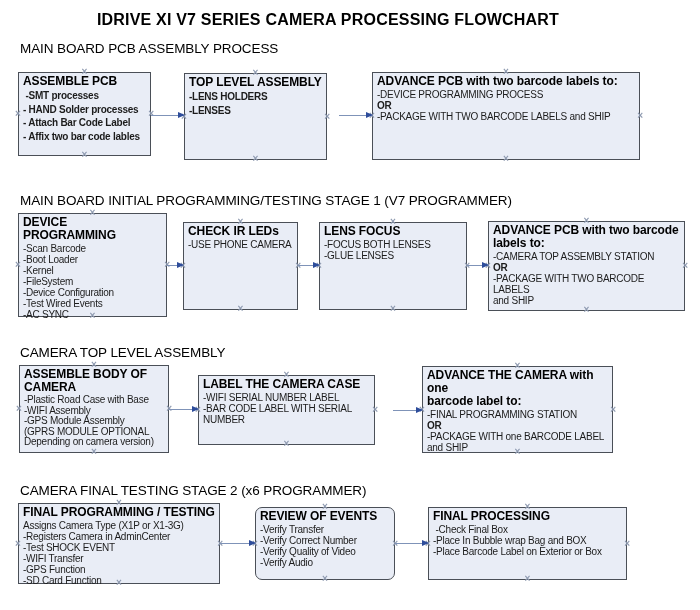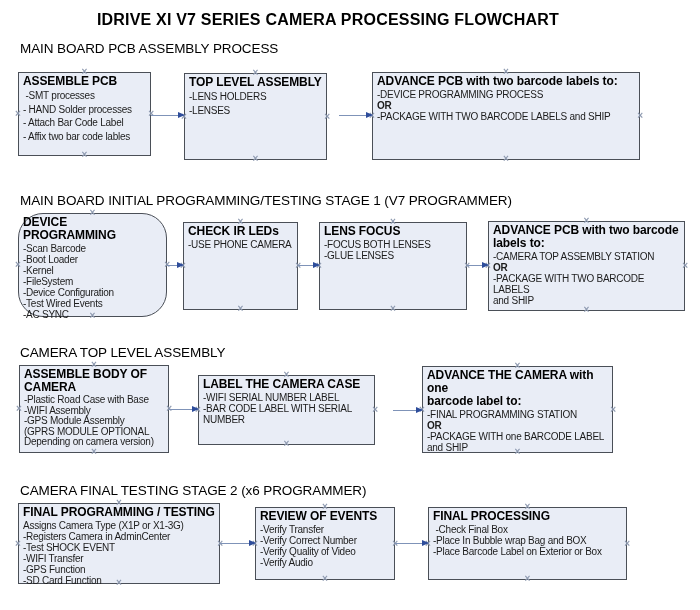--- a/index.html
+++ b/index.html
@@ -18,36 +18,36 @@
   #h3{left:20px;top:483px;}
 
   .fbox{
     position:absolute;background:#e9edf6;border:1px solid #4a4f57;
     box-sizing:border-box;padding:2px 4px 0 4px;
   }
   .btitle{font-size:12px;line-height:13px;font-weight:bold;color:#000;white-space:pre-wrap;letter-spacing:-.1px;}
   .bitems{margin-top:1px;}
   .bline{font-size:10px;line-height:11px;color:#1c1c1c;white-space:pre-wrap;letter-spacing:-.25px;}
   .bline.bold{font-weight:bold;}
-  #b00 .bline,#b01 .bline{line-height:13.5px;}
+  #b00 .bline,#b01 .bline{line-height:13.5px;font-weight:bold;}
   #b20 .bline{line-height:10.5px;}
 
   
   #b00{left:18px; top:72px; width:133px;height:84px;}
   #b01{left:184px;top:73px; width:143px;height:87px;}
   #b02{left:372px;top:72px; width:268px;height:88px;}
-  #b10{left:18px; top:213px;width:149px;height:104px;border-radius:25px;}
+  #b10{left:18px; top:213px;width:149px;height:104px;}
   #b11{left:183px;top:222px;width:115px;height:88px;}
   #b12{left:319px;top:222px;width:148px;height:88px;}
   #b13{left:488px;top:221px;width:197px;height:90px;}
   #b20{left:19px; top:365px;width:150px;height:88px;}
   #b21{left:198px;top:375px;width:177px;height:70px;}
   #b22{left:422px;top:366px;width:191px;height:87px;}
   #b30{left:18px; top:503px;width:202px;height:81px;}
-  #b31{left:255px;top:507px;width:140px;height:73px;}
+  #b31{left:255px;top:507px;width:140px;height:73px;border-radius:7px;}
   #b32{left:428px;top:507px;width:199px;height:73px;}
 
   
   .handle{position:absolute;color:#8d99af;font-size:10px;line-height:6px;font-weight:bold;pointer-events:none;}
   .h-top{top:-4px;left:50%;margin-left:-3px;}
   .h-bottom{bottom:-3px;left:50%;margin-left:-3px;}
   .h-left{left:-4px;top:50%;margin-top:-3px;}
   .h-right{right:-4px;top:50%;margin-top:-3px;}
 
   

